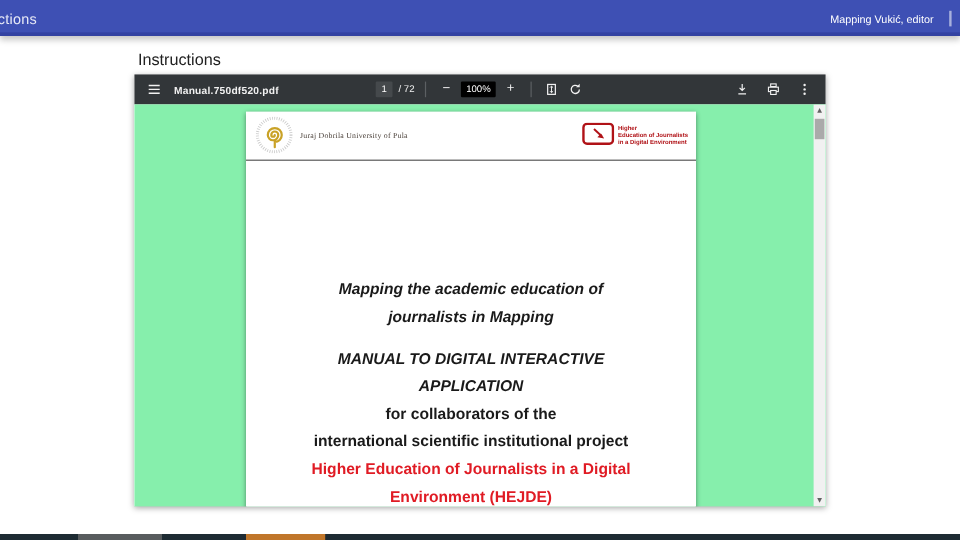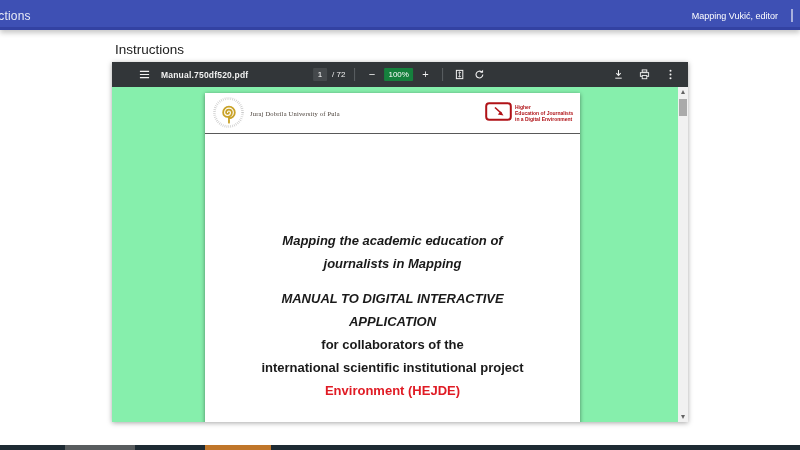--- a/index.html
+++ b/index.html
@@ -17,34 +17,34 @@
                     background:rgba(255,255,255,0.55); }
 
   
   .page-title { position:absolute; left:115px; top:42px; font-size:13.5px;
                 font-weight:400; color:#212121; }
 
   
   .pdf-viewer { position:absolute; left:112px; top:62px; width:576px; height:360px;
                 box-shadow:0 1px 5px rgba(0,0,0,0.35); z-index:3; }
   .pdf-toolbar { height:25px; background:#323639; display:flex; align-items:center;
-                 position:relative; color:#f1f1f1;padding-left:16px; }
+                 position:relative; color:#f1f1f1; }
   .tb-left { display:flex; align-items:center; gap:9px; padding-left:9px; }
   .filename { font-size:8.5px; font-weight:700; color:#f1f1f1; letter-spacing:.2px; }
   .tb-center { position:absolute; left:50%; top:0; height:25px; transform:translateX(-50%);
                display:flex; align-items:center; gap:5px; }
   .page-box { display:inline-block; background:#45494c; border-radius:1px; min-width:14px;
               height:13px; line-height:13px; text-align:center; font-size:8px; color:#fff;
               padding:0 2px; cursor:text; }
   .page-total { font-size:8px; color:#f1f1f1; }
   .tb-sep { width:1px; height:13px; background:#5c6063; margin:0 4px; }
   .tb-btn { background:none; border:none; color:#f1f1f1; font-size:11px; line-height:1;
             width:15px; height:15px; display:flex; align-items:center; justify-content:center;
             cursor:pointer; padding:0; font-family:"Liberation Sans",sans-serif; }
-  .zoom-box { background:#15803d; border-radius:1px; font-size:8px; color:#fff; padding:2px 4px; }
+  .zoom-box { background:#000000; border-radius:1px; font-size:8px; color:#fff; padding:2px 4px; }
   .tb-right { margin-left:auto; display:flex; align-items:center; gap:11px; padding-right:10px; }
 
   .pdf-content { position:relative; height:335px; background:#86efac; overflow:hidden; }
 
   
   .pdf-page { position:absolute; left:93px; top:6px; width:375px; height:362px;
               background:#ffffff; box-shadow:0 1px 4px rgba(0,0,0,0.45); }
   .doc-header { position:absolute; top:4px; left:0; width:100%; height:36px; }
   .seal { position:absolute; left:8px; top:0; width:31px; height:31px; }
   .univ-name { position:absolute; left:45px; top:13px; font-family:"Liberation Serif",serif;
@@ -176,20 +176,21 @@
 
       <div class="doc-rule"></div>
 
       <div class="doc-body">
         <div class="dline it">Mapping the academic education of</div>
         <div class="dline it">journalists in Mapping</div>
         <div class="dline it gap12">MANUAL TO DIGITAL INTERACTIVE</div>
         <div class="dline it">APPLICATION</div>
         <div class="dline gap2">for collaborators of the</div>
         <div class="dline">international scientific institutional project</div>
+        <div class="dline red">Higher Education of Journalists in a Digital</div>
         <div class="dline red">Environment (HEJDE)</div>
       </div>
     </div>
 
     <div class="pdf-scrollbar">
       <div class="sb-btn sb-up">
           <i class="tri-up"></i>
         </div>
       <div class="sb-thumb"></div>
       <div class="sb-btn sb-down">

